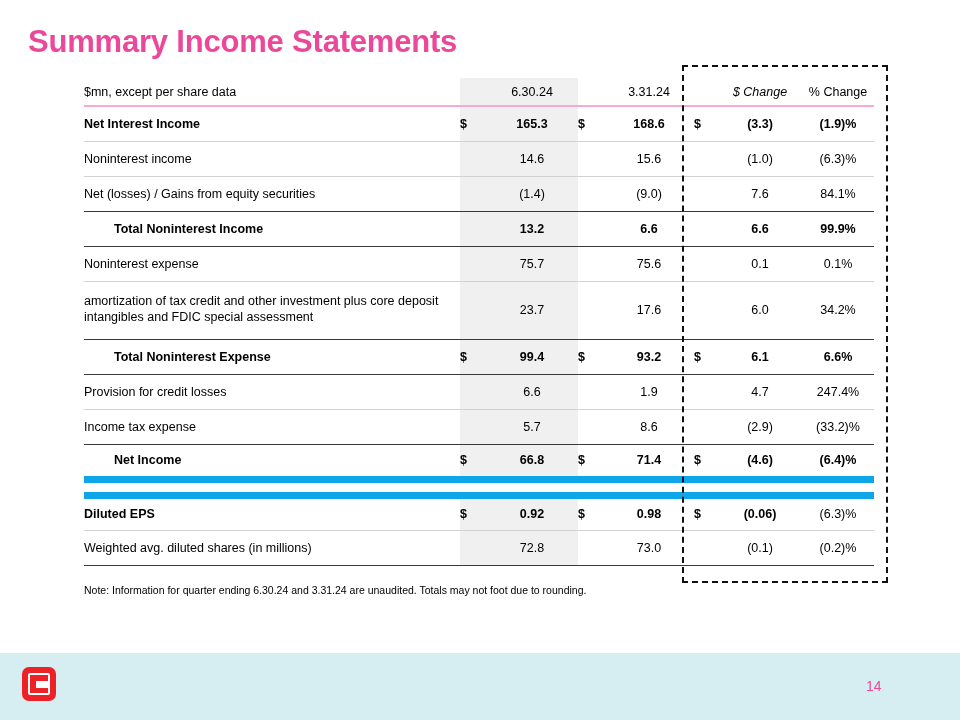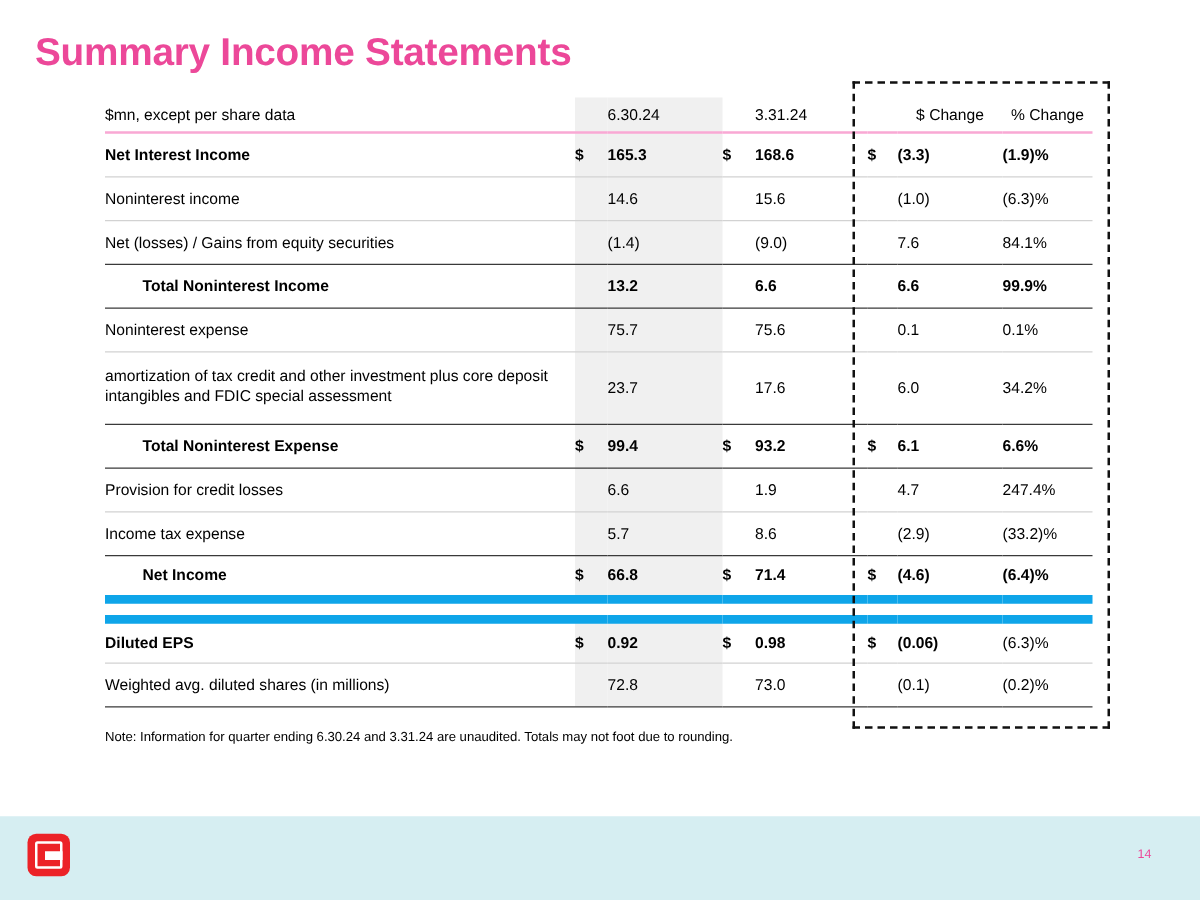--- a/index.html
+++ b/index.html
@@ -61,21 +61,21 @@
 
   
   td.lbl {
     text-align: left;
     padding-left: 4px;
     white-space: nowrap;
   }
   td.lbl.wrapped { white-space: normal; line-height: 1.25; padding-right: 6px;}
   td.lbl.indent { padding-left: 30px; }
   td.num {
-    text-align: left;
+    text-align: center;
     padding-right: 7px;
     white-space: nowrap;
   }
   td.dol {
     text-align: left;
     padding-left: 3px;
     white-space: nowrap;
   }
   .bold { font-weight: bold; }
 
@@ -161,23 +161,22 @@
     font-size: 17.5px;
     font-weight: bold;
     line-height: 1.02;
     color: #1b1b1b;
     letter-spacing: -0.3px;
   }
   #page-number {
     position: absolute;
     left: 866px;
     top: 678px;
-    font-size: 10px;
+    font-size: 14px;
     color: #ec4899;
-    margin-left: 44px;
   }
 </style>
 </head>
 <body>
 
 <div id="slide-title">Summary Income Statements</div>
 
 <div id="table-wrap">
   <table class="fin">
     <colgroup>
@@ -191,21 +190,21 @@
         <col class="c-valD">
     </colgroup>
     <tbody id="table-body">
         <tr class="hdr">
           <td class="lbl rule-red">$mn, except per share data</td>
           <td class="dol shade rule-red"></td>
           <td class="num shade rule-red">6.30.24</td>
           <td class="dol rule-red"></td>
           <td class="num rule-red">3.31.24</td>
           <td class="dol rule-red"></td>
-          <td class="num rule-red" style="text-align: center; padding-right: 0px;">$ Change</td>
+          <td class="num rule-red" style="text-align: center; padding-right: 0px; font-style: italic;">$ Change</td>
           <td class="num rule-red" style="text-align: center; padding-right: 0px;">% Change</td>
         </tr>
         <tr class="r">
           <td class="lbl bold rule-thin">Net Interest Income</td>
           <td class="dol shade bold rule-thin">$</td>
           <td class="num shade bold rule-thin">165.3</td>
           <td class="dol bold rule-thin">$</td>
           <td class="num bold rule-thin">168.6</td>
           <td class="dol bold rule-thin">$</td>
           <td class="num bold rule-thin">(3.3)</td>

